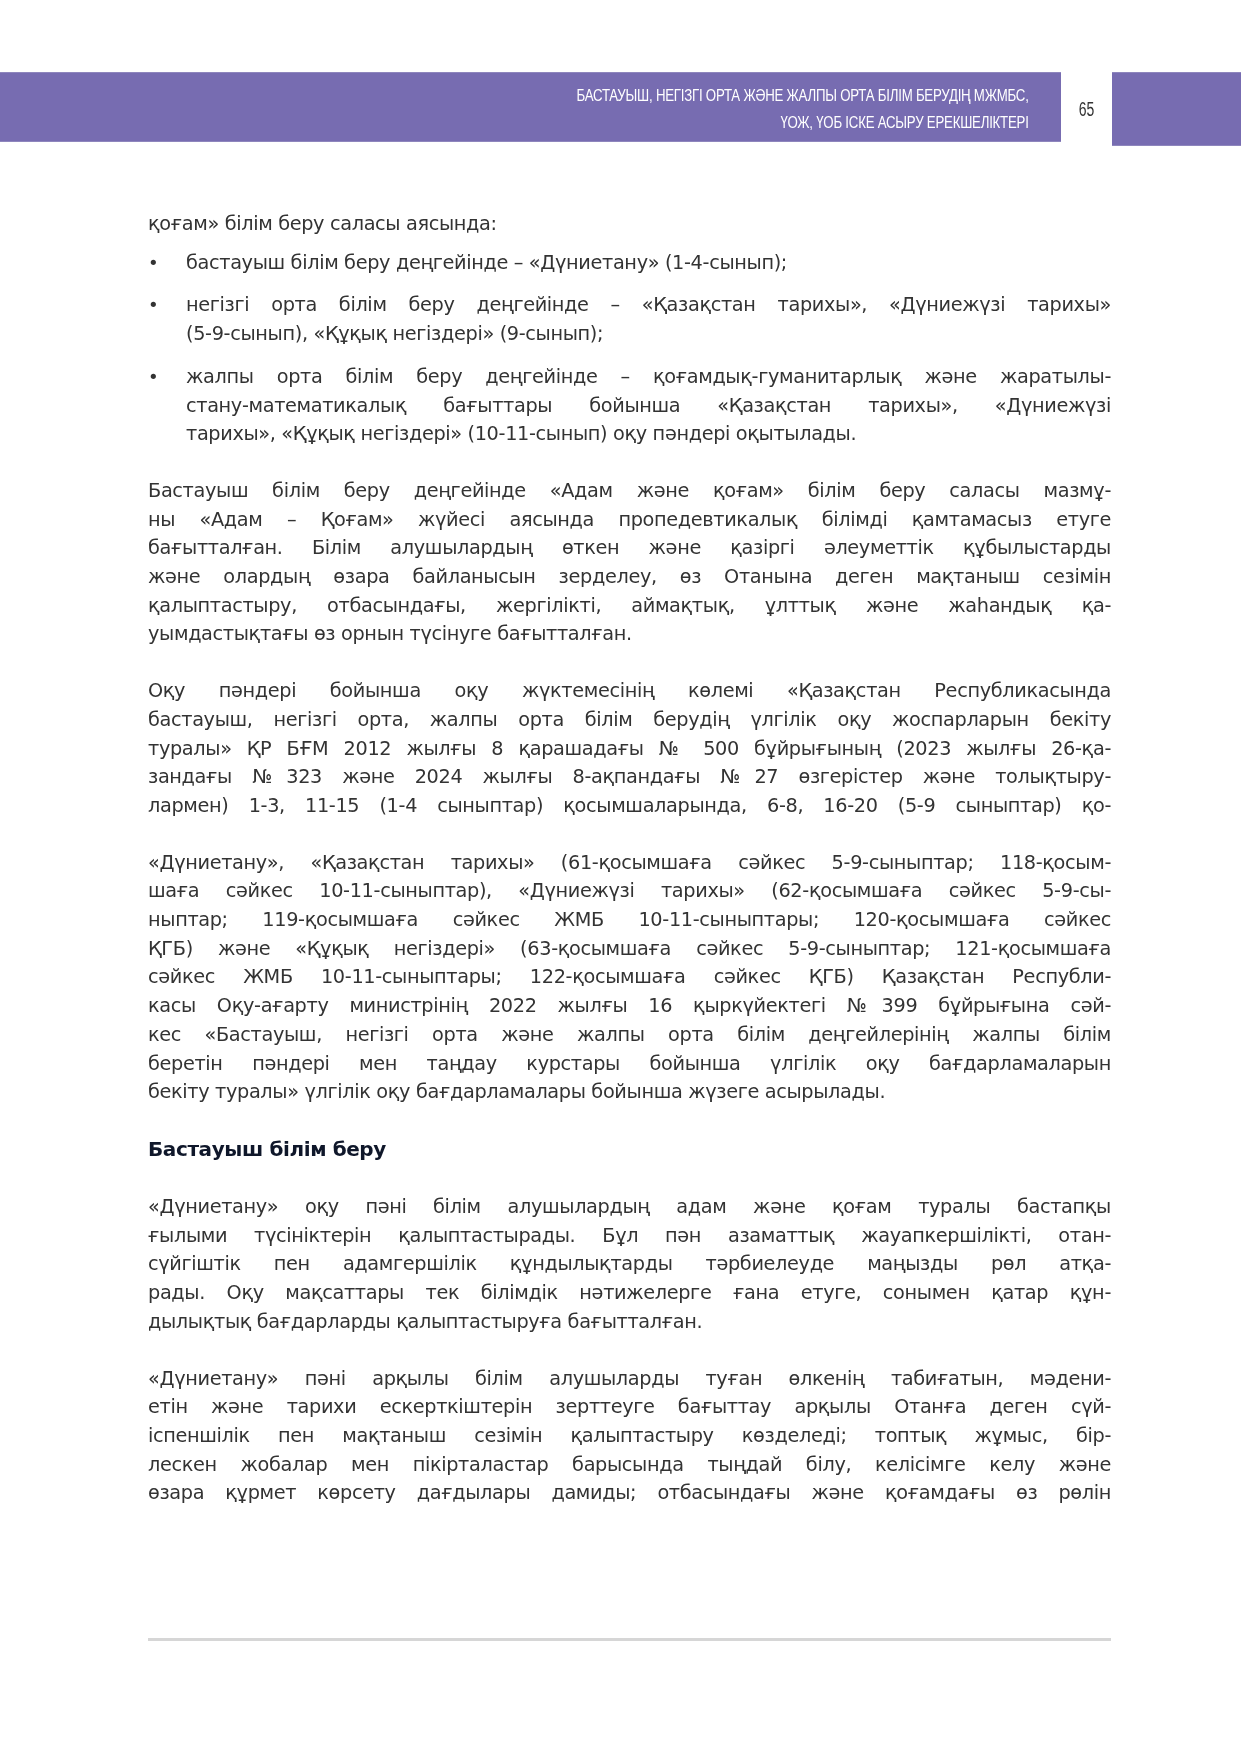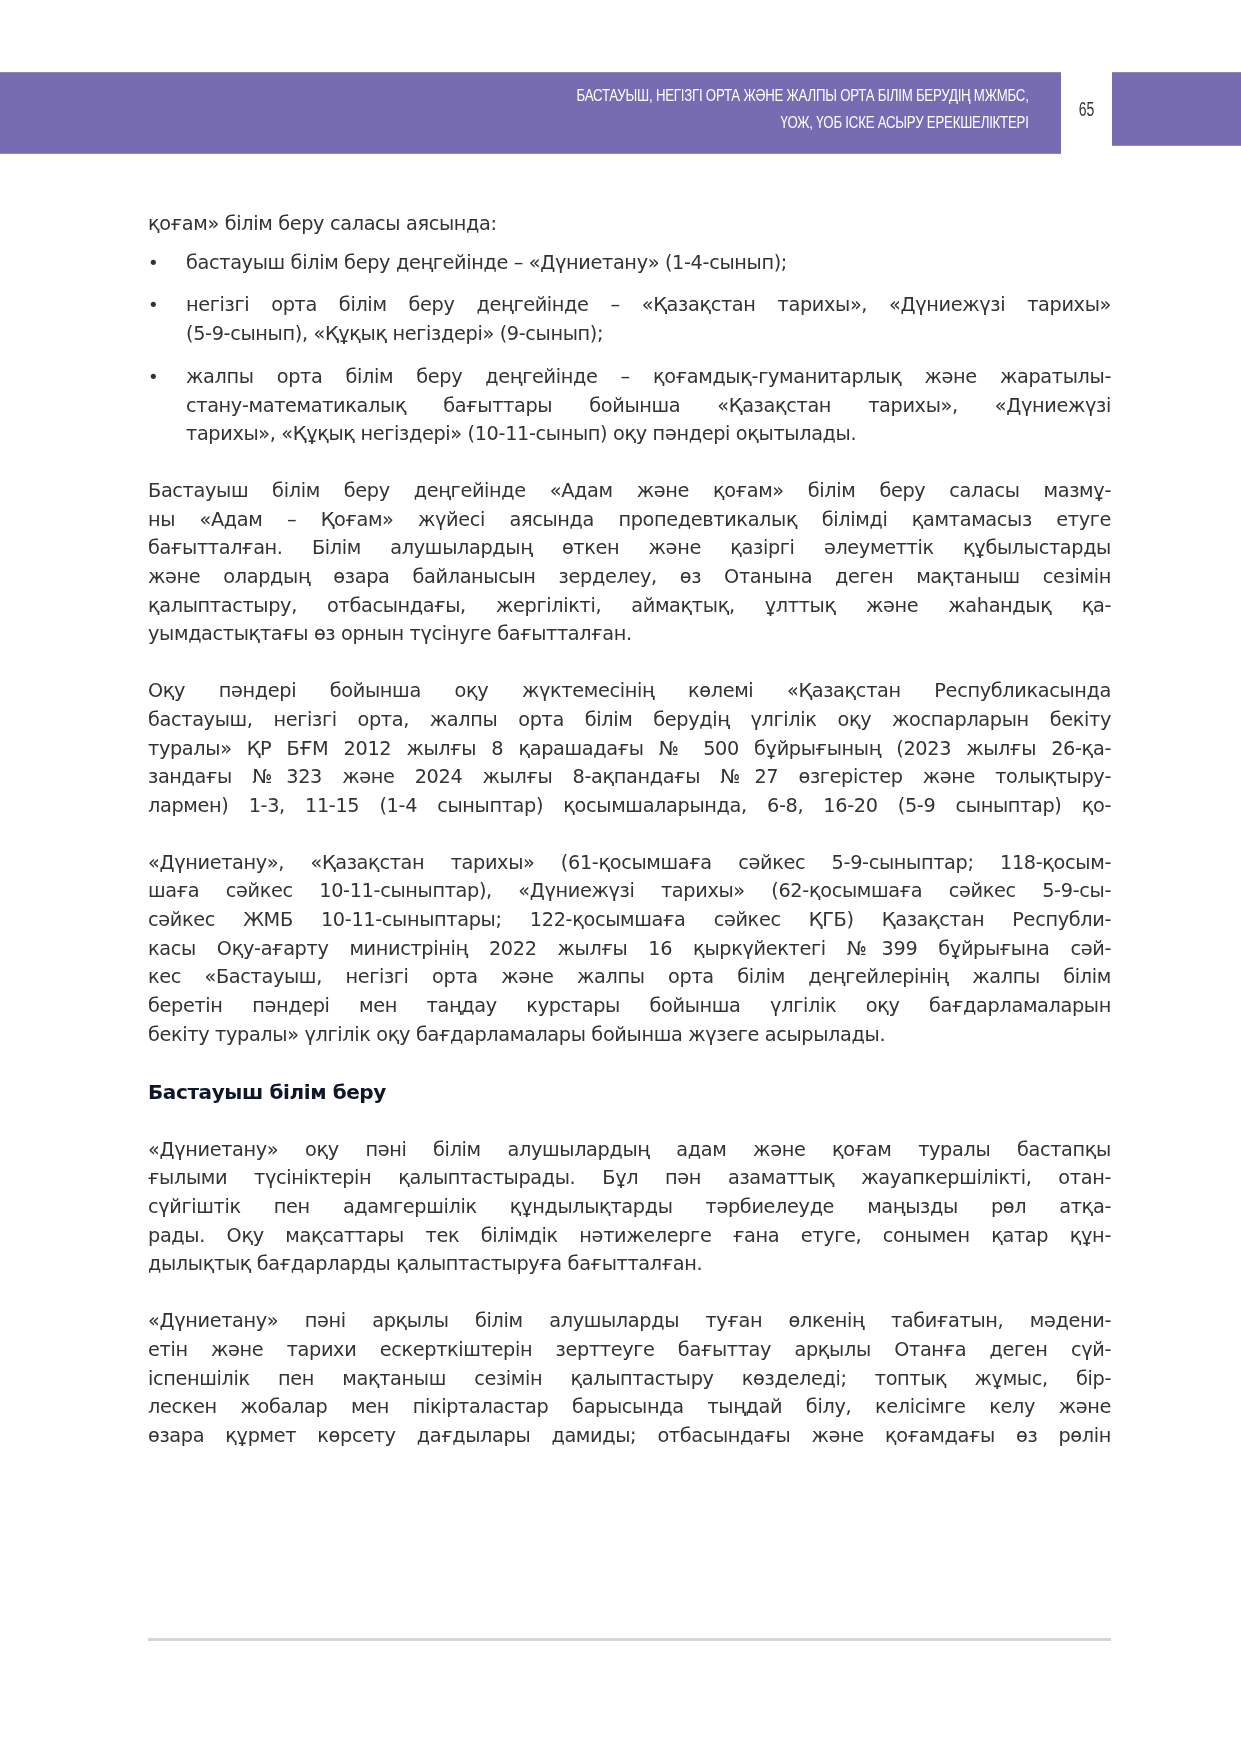--- a/index.html
+++ b/index.html
@@ -1,18 +1,18 @@
 <!DOCTYPE html>
 <html><head>
 <meta charset="utf-8">
 <style>
   html, body { margin: 0; padding: 0; background: #ffffff; }
   body { width: 1241px; height: 1754px; position: relative; overflow: hidden; }
   .band-left {
-    position: absolute; left: 0; top: 72px; width: 1061px; height: 82px;
+    position: absolute; left: 0; top: 72px; width: 1061px; height: 70px;
     background: #776cb1; border-top: 1px solid #8e86bd; border-bottom: 1px solid #8e86bd;
     box-sizing: border-box;
   }
   .band-right {
     position: absolute; left: 1112px; top: 72px; width: 129px; height: 74px;
     background: #776cb1; border-top: 1px solid #8e86bd; border-bottom: 1px solid #8e86bd;
     box-sizing: border-box;
   }
   .header-title {
     position: absolute; right: 32px; top: 9px; text-align: right;
@@ -94,20 +94,22 @@
     <span class="line">Оқу пәндері бойынша оқу жүктемесінің көлемі «Қазақстан Республикасында</span>
     <span class="line">бастауыш, негізгі орта, жалпы орта білім берудің үлгілік оқу жоспарларын бекіту</span>
     <span class="line">туралы» ҚР БҒМ 2012 жылғы 8 қарашадағы № 500 бұйрығының (2023 жылғы 26-қа-</span>
     <span class="line">зандағы №323 және 2024 жылғы 8-ақпандағы №27 өзгерістер және толықтыру-</span>
     <span class="line">лармен) 1-3, 11-15 (1-4 сыныптар) қосымшаларында, 6-8, 16-20 (5-9 сыныптар) қо-</span>
   </p>
 
   <p class="para">
     <span class="line">«Дүниетану», «Қазақстан тарихы» (61-қосымшаға сәйкес 5-9-сыныптар; 118-қосым-</span>
     <span class="line">шаға сәйкес 10-11-сыныптар), «Дүниежүзі тарихы» (62-қосымшаға сәйкес 5-9-сы-</span>
+    <span class="line">ныптар; 119-қосымшаға сәйкес ЖМБ 10-11-сыныптары; 120-қосымшаға сәйкес</span>
+    <span class="line">ҚГБ) және «Құқық негіздері» (63-қосымшаға сәйкес 5-9-сыныптар; 121-қосымшаға</span>
     <span class="line">сәйкес ЖМБ 10-11-сыныптары; 122-қосымшаға сәйкес ҚГБ) Қазақстан Республи-</span>
     <span class="line">касы Оқу-ағарту министрінің 2022 жылғы 16 қыркүйектегі №399 бұйрығына сәй-</span>
     <span class="line">кес «Бастауыш, негізгі орта және жалпы орта білім деңгейлерінің жалпы білім</span>
     <span class="line">беретін пәндері мен таңдау курстары бойынша үлгілік оқу бағдарламаларын</span>
     <span class="line last">бекіту туралы» үлгілік оқу бағдарламалары бойынша жүзеге асырылады.</span>
   </p>
 
   <h2 class="section-heading">Бастауыш білім беру</h2>
 
   <p class="para">

